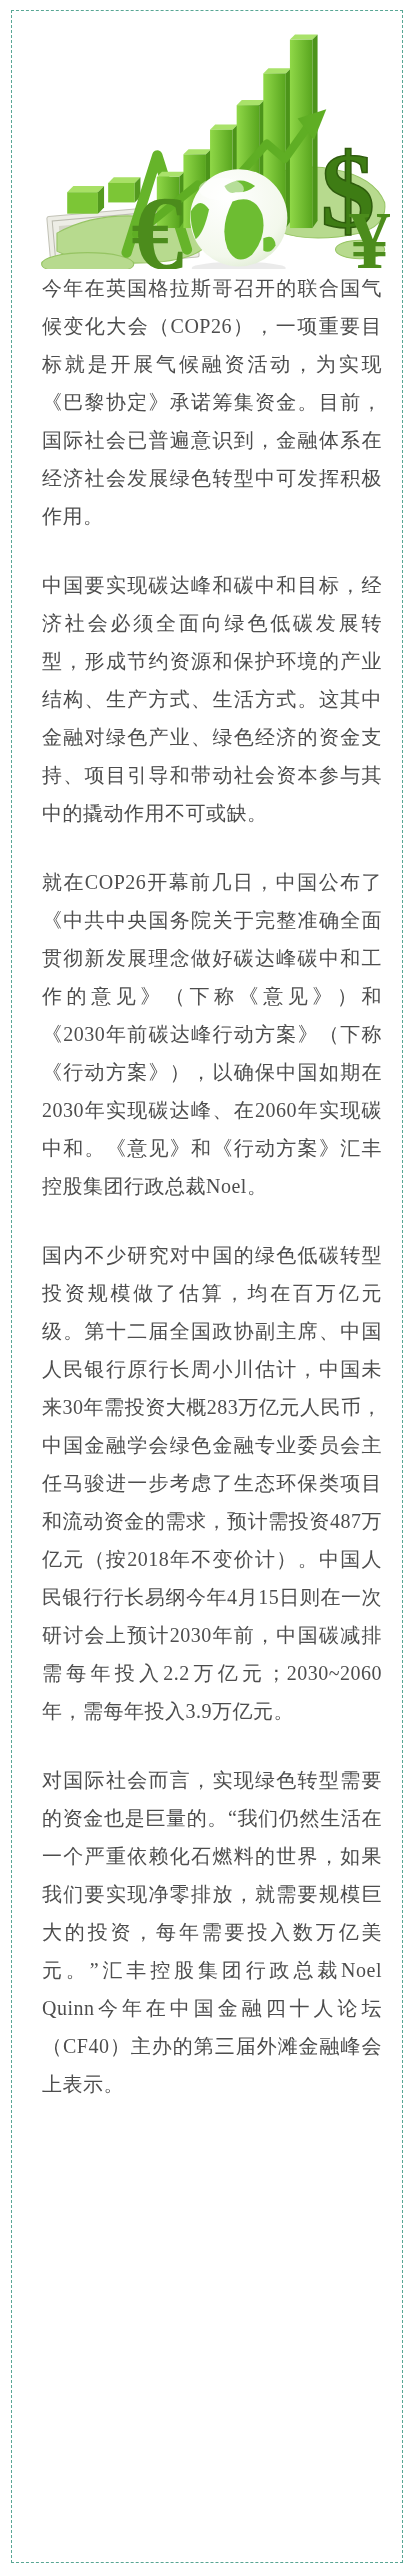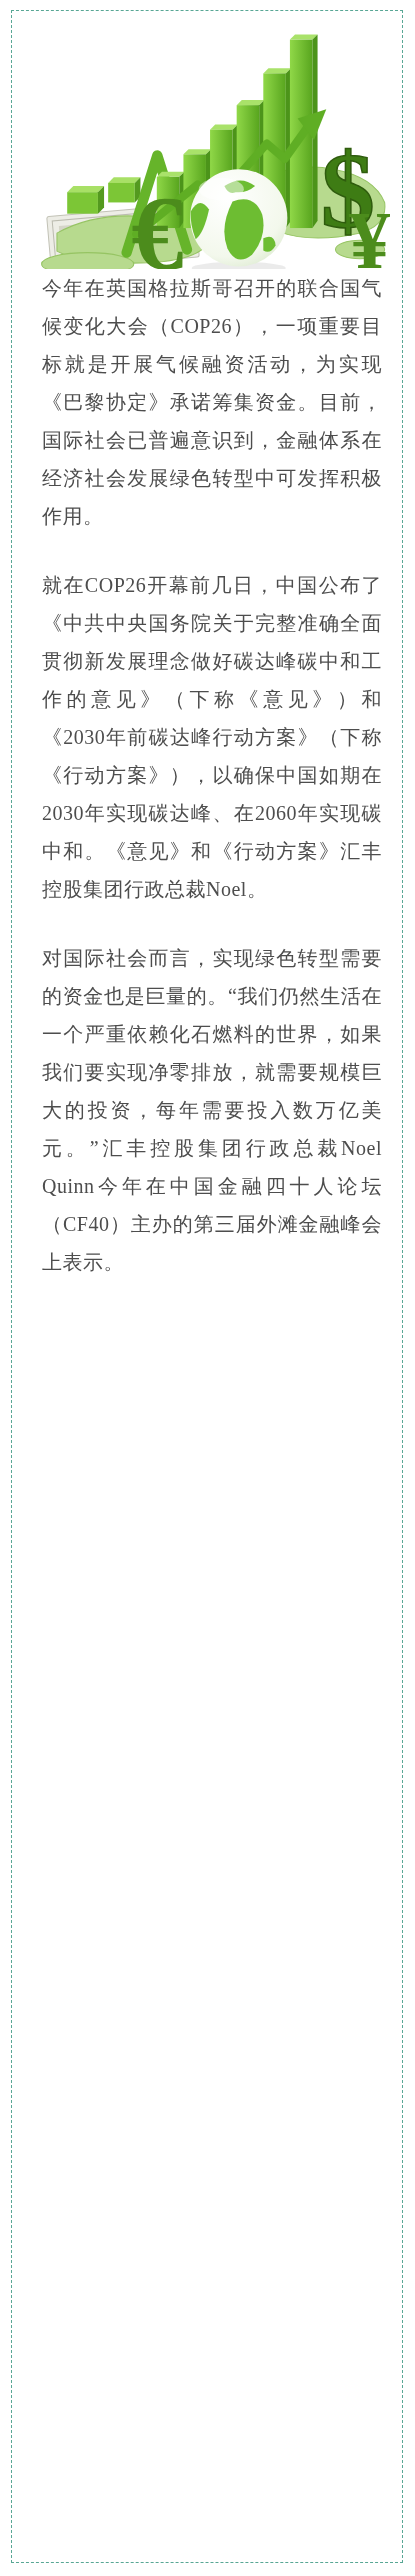--- a/index.html
+++ b/index.html
@@ -138,17 +138,19 @@
       </g>
 
       <text x="575" y="418" font-size="212" font-weight="bold" fill="#3e7c14" stroke="#2f5c0e" stroke-width="3" font-family="'Liberation Serif','DejaVu Serif',serif">$</text>
       <text x="630" y="498" font-size="162" font-weight="bold" fill="#4c8c1c" font-family="'Liberation Serif','DejaVu Serif',serif">¥</text>
       <text x="205" y="500" font-size="205" font-weight="bold" fill="#4c8c1c" font-family="'Liberation Serif','DejaVu Serif',serif">€</text>
     </svg>
   </figure>
 
   <article>
     <p>今年在英国格拉斯哥召开的联合国气候变化大会（COP26），一项重要目标就是开展气候融资活动，为实现《巴黎协定》承诺筹集资金。目前，国际社会已普遍意识到，金融体系在经济社会发展绿色转型中可发挥积极作用。</p>
+    <p>中国要实现碳达峰和碳中和目标，经济社会必须全面向绿色低碳发展转型，形成节约资源和保护环境的产业结构、生产方式、生活方式。这其中金融对绿色产业、绿色经济的资金支持、项目引导和带动社会资本参与其中的撬动作用不可或缺。</p>
     <p>就在COP26开幕前几日，中国公布了《中共中央国务院关于完整准确全面贯彻新发展理念做好碳达峰碳中和工作的意见》（下称《意见》）和《2030年前碳达峰行动方案》（下称《行动方案》），以确保中国如期在2030年实现碳达峰、在2060年实现碳中和。《意见》和《行动方案》汇丰控股集团行政总裁Noel。</p>
+    <p>国内不少研究对中国的绿色低碳转型投资规模做了估算，均在百万亿元级。第十二届全国政协副主席、中国人民银行原行长周小川估计，中国未来30年需投资大概283万亿元人民币，中国金融学会绿色金融专业委员会主任马骏进一步考虑了生态环保类项目和流动资金的需求，预计需投资487万亿元（按2018年不变价计）。中国人民银行行长易纲今年4月15日则在一次研讨会上预计2030年前，中国碳减排需每年投入2.2万亿元；2030~2060年，需每年投入3.9万亿元。</p>
     <p>对国际社会而言，实现绿色转型需要的资金也是巨量的。“我们仍然生活在一个严重依赖化石燃料的世界，如果我们要实现净零排放，就需要规模巨大的投资，每年需要投入数万亿美元。”汇丰控股集团行政总裁Noel Quinn今年在中国金融四十人论坛（CF40）主办的第三届外滩金融峰会上表示。</p>
   </article>
 </div>
 
 
 </body></html>

